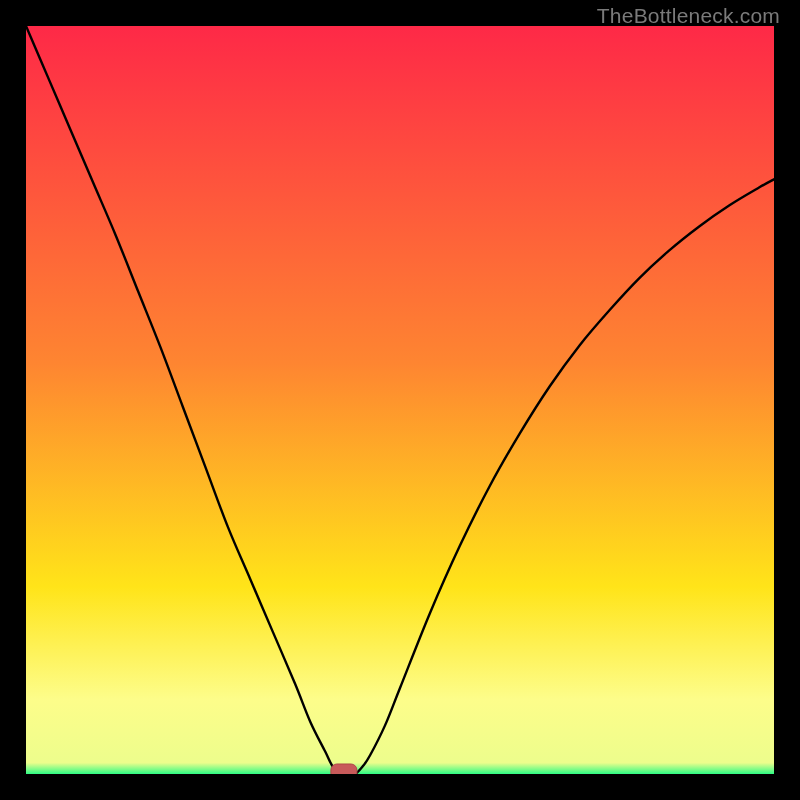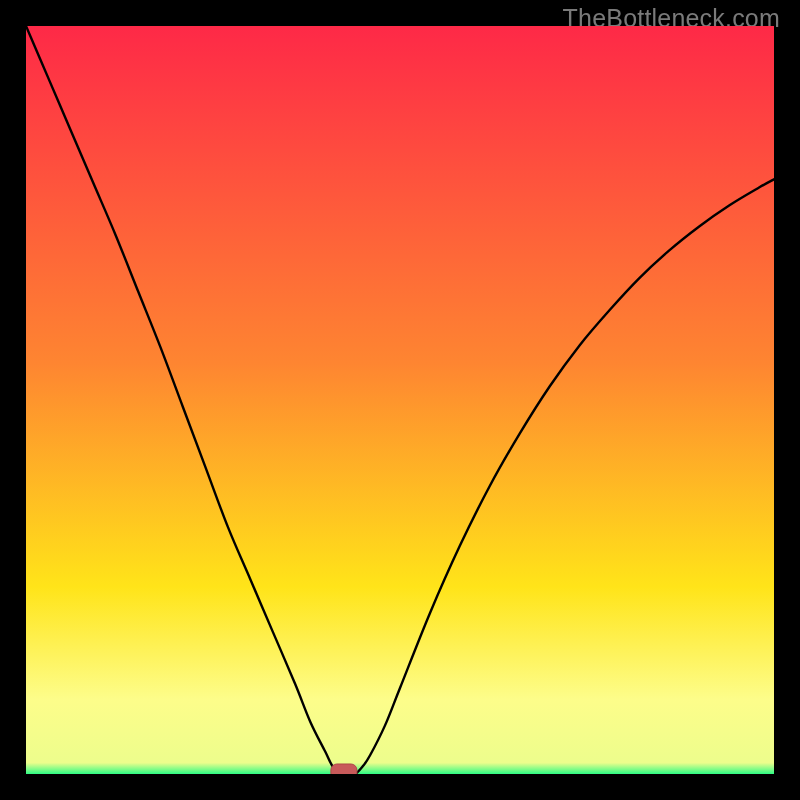--- a/index.html
+++ b/index.html
@@ -24,21 +24,21 @@
     top: 26px;
     left: 26px;
     width: 748px;
     height: 748px;
   }
   .watermark {
     position: absolute;
     top: 4px;
     right: 20px;
     color: #7a7a7a;
-    font-size: 25px;
+    font-size: 21px;
     font-weight: 500;
     letter-spacing: 0.2px;
   }
   svg { display: block; }
 </style>
 </head>
 <body>
 
 <div class="frame">
 

